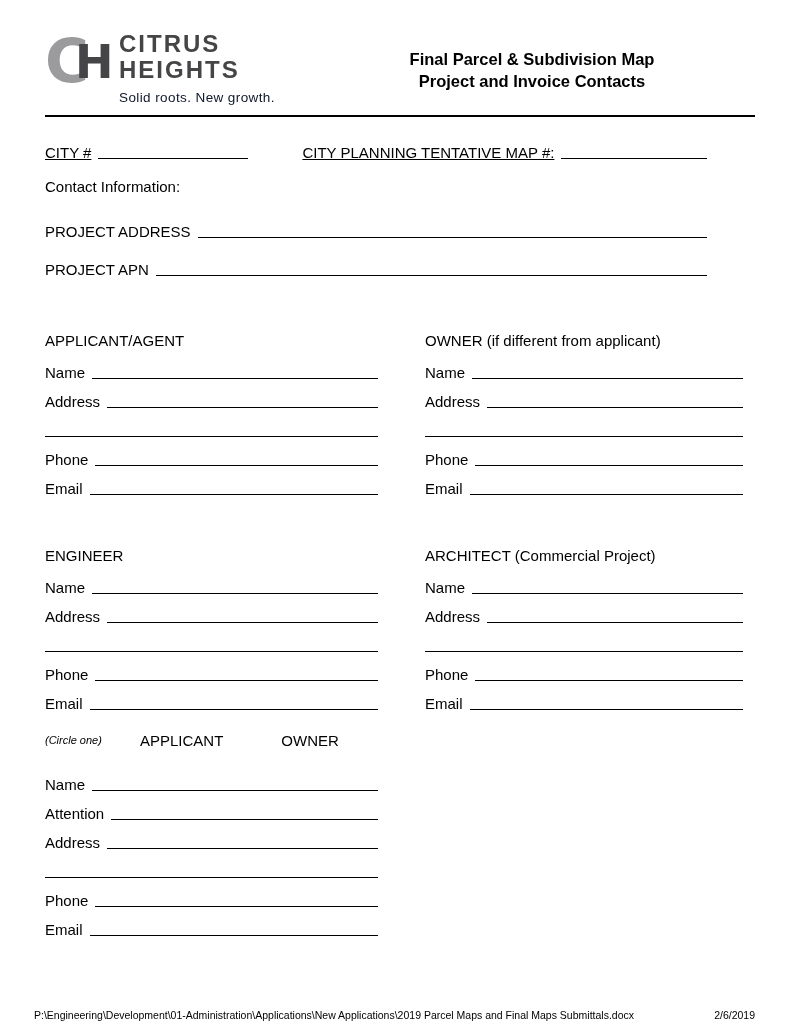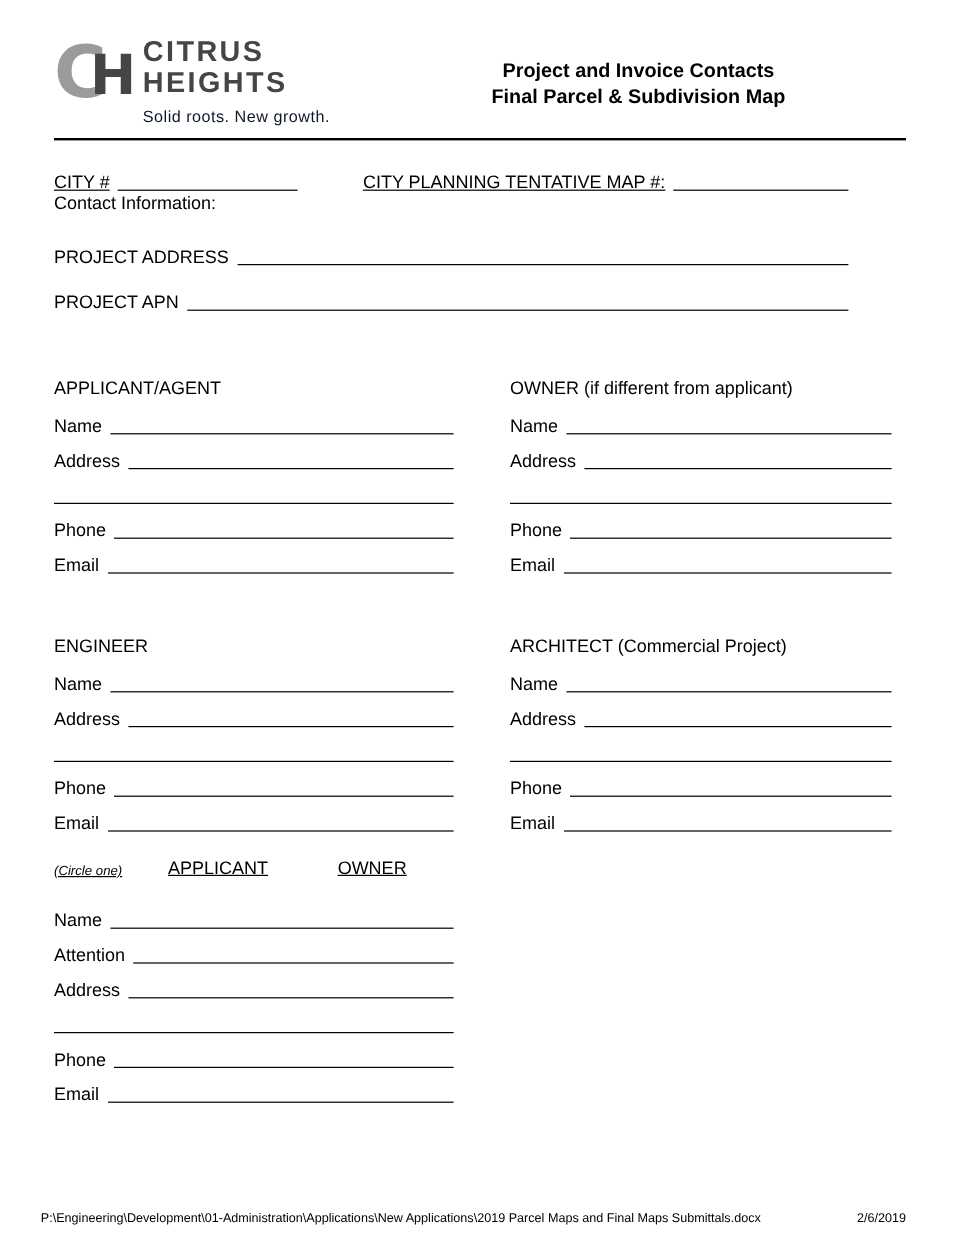--- a/index.html
+++ b/index.html
@@ -37,35 +37,35 @@
   
   .row { display: flex; align-items: flex-end; }
   .label { padding-right: 7px; white-space: nowrap; }
   .line { border-bottom: 1.3px solid #000; margin-bottom: 2px; }
   .flex-line { flex: 1; }
 
   .top-row { margin-top: 22px; width: 662px; height: 22px; text-decoration: underline; }
   .city-line { width: 150px; }
   .top-gap { width: 54px; }
 
-  .contact-info { }
+  .contact-info { margin-top: 17px; }
 
   .proj-row { width: 662px; height: 29px; margin-top: 9px; }
   .proj-row.first { margin-top: 16px; }
 
   
   .grid { display: grid; grid-template-columns: 333px 318px; column-gap: 47px; }
   .grid-1 { margin-top: 54px; }
   .grid-2 { margin-top: 50px; }
   .section-title { margin-bottom: 3px; }
   .frow { display: flex; align-items: flex-end; height: 29px; }
 
   
   .invoicing-title { margin-top: 26px; font-weight: bold; font-size: 15.5px; }
-  .circle-row { margin-top: 20px; display: flex; align-items: flex-end; text-decoration: underline; }
+  .circle-row { margin-top: 20px; display: flex; align-items: center; }
   .circle-label { font-size: 11px; font-style: italic; width: 95px; flex: 0 0 auto; }
   .circle-option { margin-right: 58px; }
   .inv-fields { width: 333px; margin-top: 15px; }
 
   .footer { position: absolute; left: 34px; right: 45px; bottom: 14px; display: flex; justify-content: space-between; font-size: 10.5px; }
 </style>
 </head>
 <body>
 
 <div class="page">
@@ -78,22 +78,22 @@
       </div>
       <div class="logo-text">
         <div class="logo-name">
           <div>CITRUS</div>
           <div>HEIGHTS</div>
         </div>
         <div class="logo-tagline">Solid roots. New growth.</div>
       </div>
     </div>
     <div class="doc-title">
+      <div>Final Parcel &amp; Subdivision Map</div>
       <div>Project and Invoice Contacts</div>
-      <div>Final Parcel &amp; Subdivision Map</div>
     </div>
   </div>
 
   <div class="divider"></div>
 
   <div class="row top-row">
     <span class="label">CITY #</span>
     <span class="line city-line"></span>
     <span class="top-gap"></span>
     <span class="label">CITY PLANNING TENTATIVE MAP #:</span>

